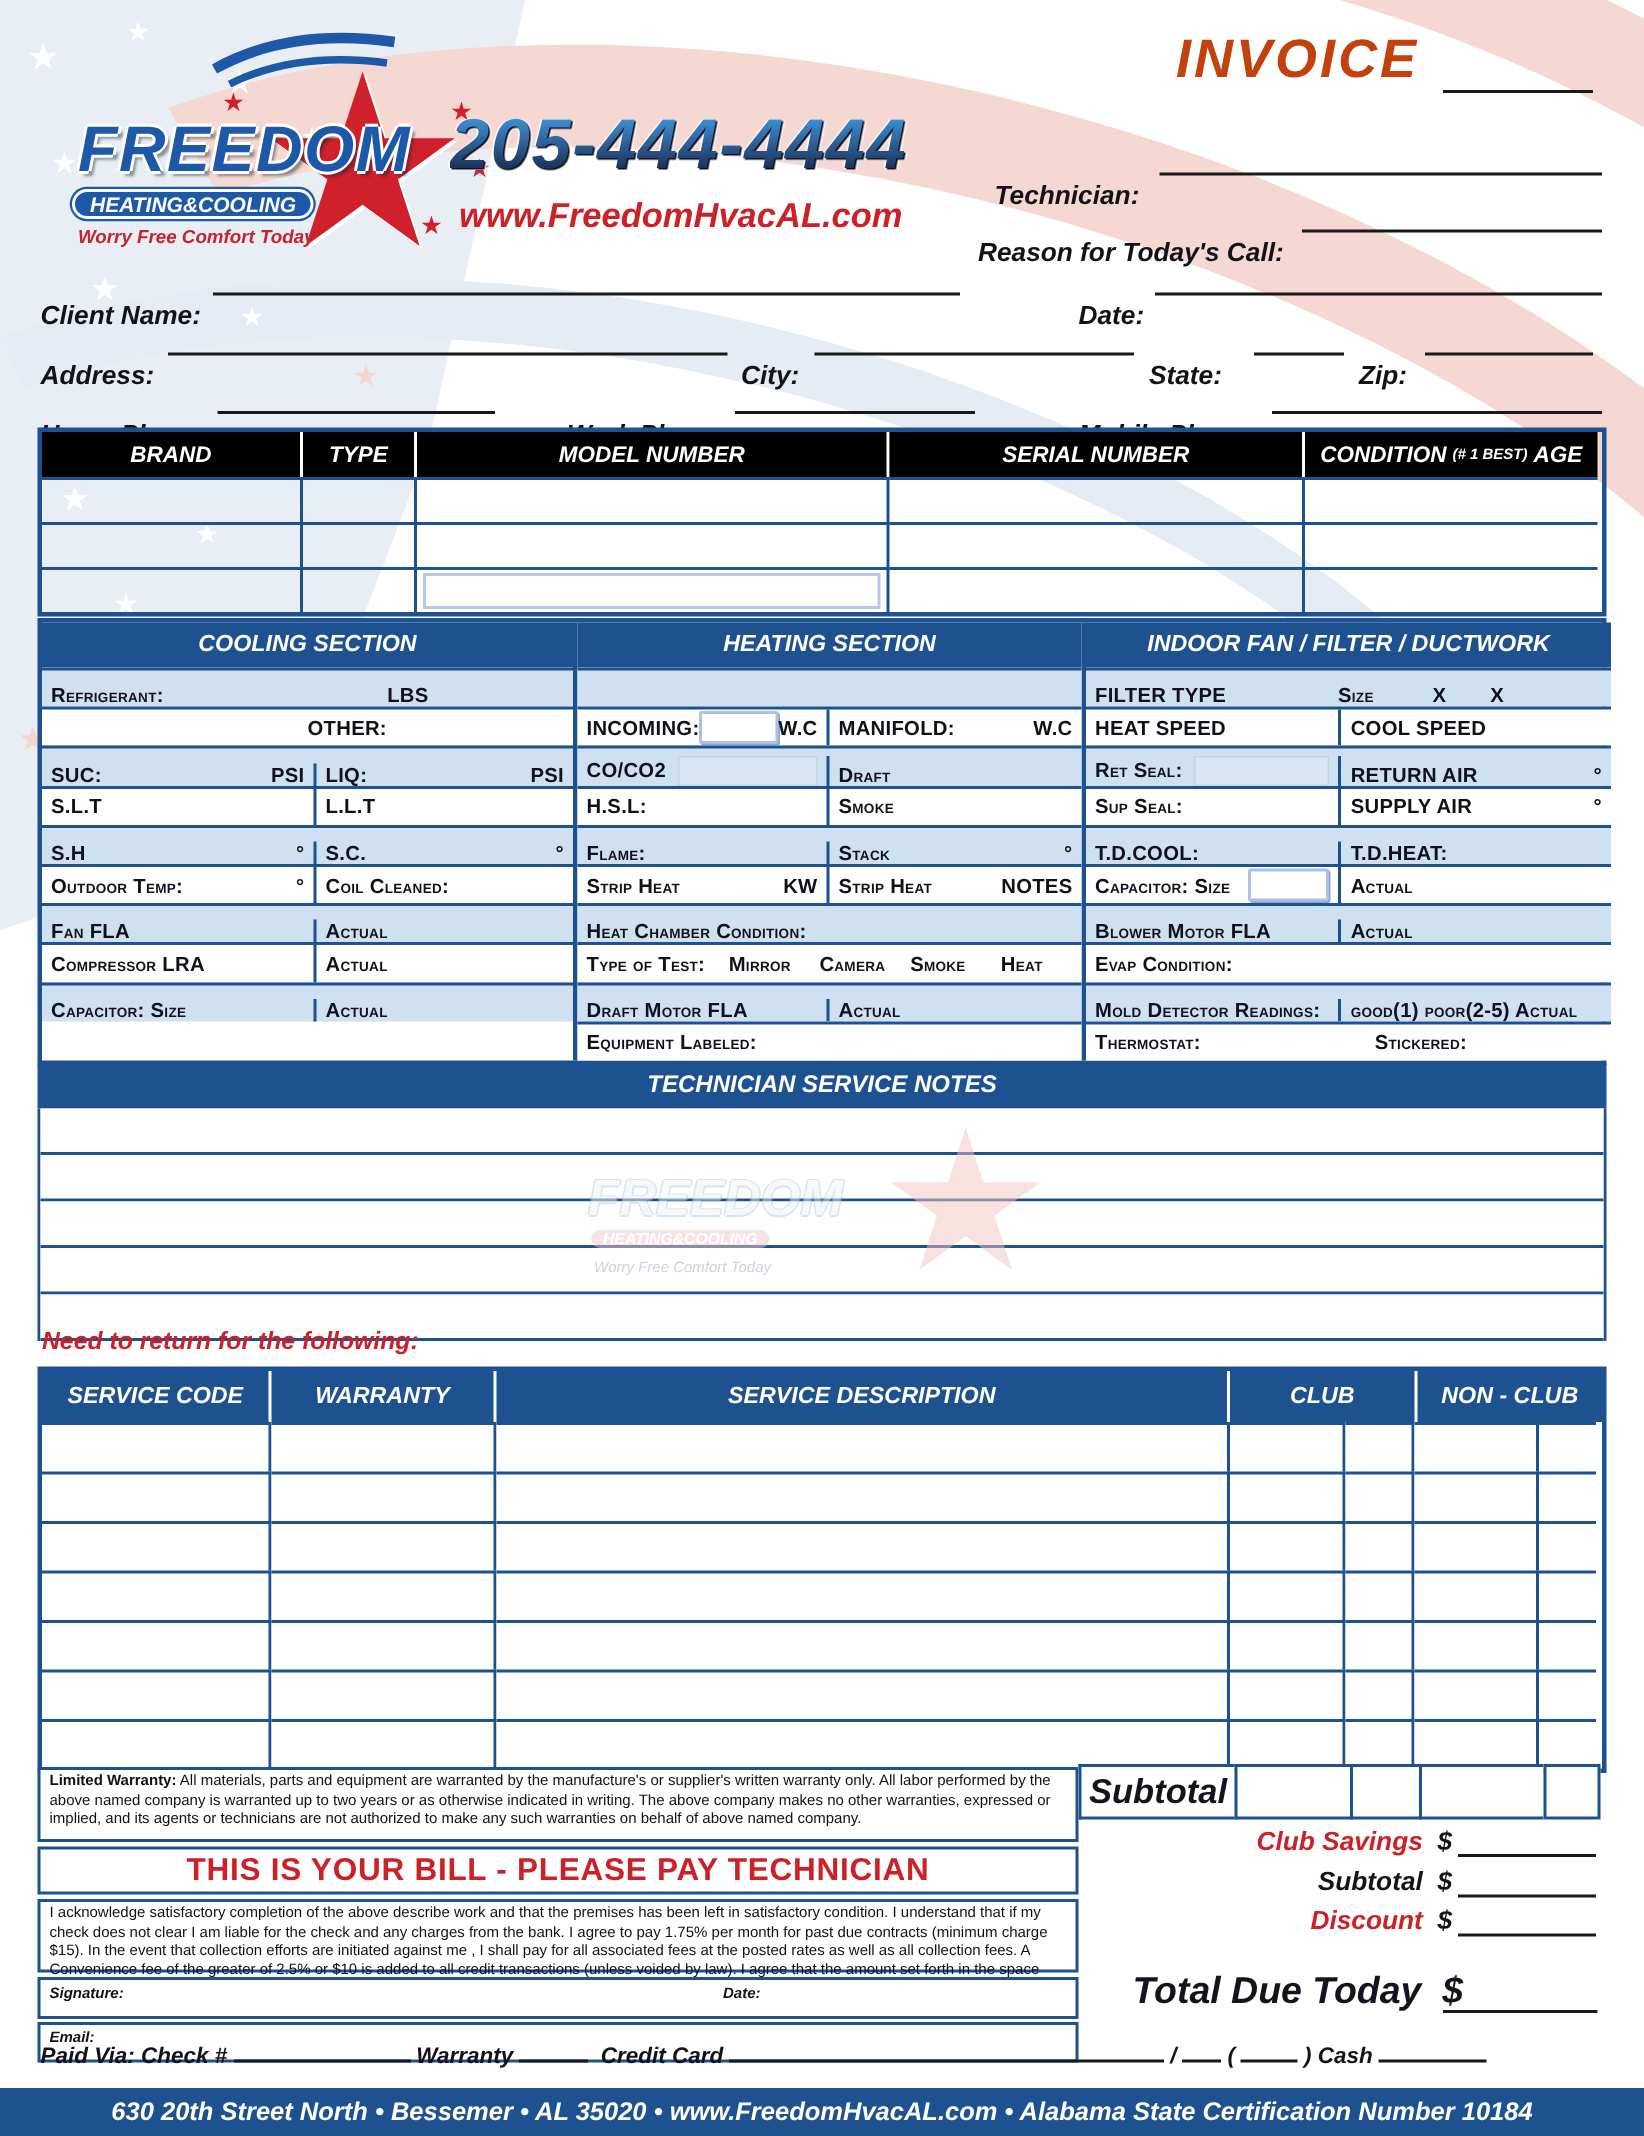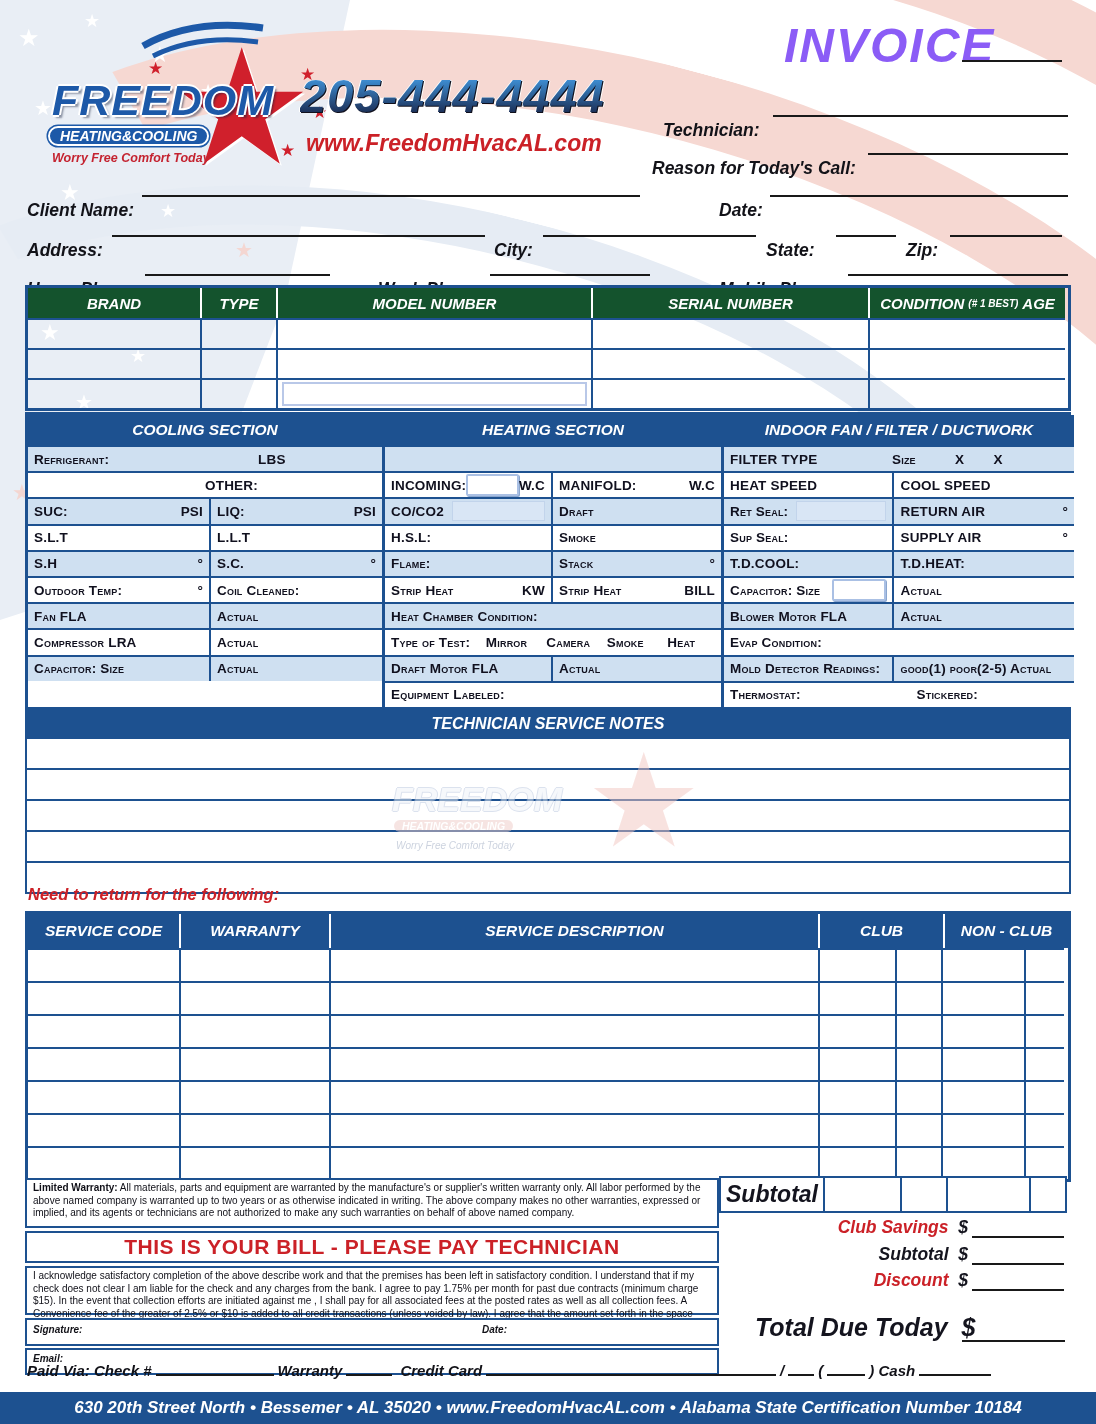--- a/index.html
+++ b/index.html
@@ -26,40 +26,40 @@
              text-shadow:-2px 0 #fff,2px 0 #fff,0 -2px #fff,0 2px #fff,3px 3px 2px rgba(20,30,60,.45);}
   .logo-pill{background:#1d59a8;color:#fff;border:2px solid #fff;border-radius:12px;padding:0 10px;
              font-size:14px;font-weight:bold;font-style:italic;box-shadow:0 0 0 1.5px #1d59a8;white-space:nowrap;}
   .logo-tag{color:#c42330;font-style:italic;font-weight:bold;font-size:12.5px;}
   .bigstar{font-size:160px;line-height:1;color:#d0202c;text-shadow:2px 2px 0 #fff;}
   .ministar{font-size:17px;color:#d0202c;}
   .phone{font-size:47px;font-weight:900;font-style:italic;letter-spacing:1px;color:#1f5ab0;white-space:nowrap;
          background:linear-gradient(#3e8fd4 20%,#1a2a50 85%);-webkit-background-clip:text;background-clip:text;
          -webkit-text-fill-color:transparent;filter:drop-shadow(1.5px 1.5px 0 #10101c) drop-shadow(-1px 0 0 #fff) drop-shadow(1px 0 0 #fff);}
   .site{font-size:23px;font-weight:bold;font-style:italic;color:#cb2127;}
-  .inv-title{font-size:48px;font-weight:800;font-style:italic;color:#8b5cf6;letter-spacing:2px;}
+  .inv-title{font-size:36px;font-weight:800;font-style:italic;color:#c2410c;letter-spacing:2px;}
   
   .etable{position:absolute;left:25px;top:285px;width:1046px;z-index:2;border:3px solid #1d5190;box-sizing:border-box;
           display:grid;grid-template-columns:174px 76px 315px 277px 195px;}
-  .ehead{height:30px;background:#14532d;color:#fff;font-style:italic;font-weight:bold;font-size:15px;
+  .ehead{height:30px;background:#000000;color:#fff;font-style:italic;font-weight:bold;font-size:15px;
          display:flex;align-items:center;justify-content:center;border-right:2.5px solid #fff;box-sizing:border-box;white-space:nowrap;}
   .ehead:nth-child(5){border-right:none;}
   .ecell{height:30px;border-top:2.5px solid #1d5190;border-right:2.5px solid #1d5190;box-sizing:border-box;position:relative;background:transparent;}
   .ecell.last{border-right:none;}
   .cond-note{font-size:10px;margin:0 4px;}
   .input-hint{position:absolute;inset:2px 4px;border:2px solid #b9c8e8;background:rgba(255,255,255,.65);}
   
   .sections{position:absolute;left:25px;top:412px;width:1046px;z-index:2;display:grid;
             grid-template-columns:354px 339px 353px;border:3px solid #1d5190;box-sizing:border-box;}
   .sec{box-sizing:border-box;}
   .sec+.sec{border-left:3px solid #1d5190;}
   .sec-title{height:30px;background:#1d5190;color:#fff;font-style:italic;font-weight:bold;font-size:15.5px;
              display:flex;align-items:center;justify-content:center;}
   .srow{height:26.2px;border-top:2.2px solid #1d5190;box-sizing:border-box;display:flex;position:relative;}
-  .srow.b{background:#cfe0f1;}
+  .srow.b{background:#cfe0f1;align-items:flex-end;}
   .srow.w{background:#fff;}
   .cl,.cr{display:flex;justify-content:space-between;align-items:center;padding:0 6px;box-sizing:border-box;}
   .cl{width:50%;border-right:2.2px solid #1d5190;}
   .sec-cool .cl{width:51.7%;}
   .sec-in .cl{width:48.7%;}
   .cr{flex:1;}
   .frow{width:100%;position:relative;display:flex;align-items:center;padding:0 6px;box-sizing:border-box;}
   .slab{font-variant:small-caps;font-weight:bold;font-size:13.5px;color:#10101e;white-space:nowrap;letter-spacing:.2px;}
   .at30{position:absolute;left:30%;}.at48{position:absolute;left:48%;}.at50{position:absolute;left:50%;}
   .at55{position:absolute;left:55%;}.at65{position:absolute;left:65%;}.at66{position:absolute;left:66%;}
@@ -328,21 +328,21 @@
             <span class="slab">°</span>
           </div>
         </div>
       <div class="srow w">
         <div class="cl">
             <span class="slab">Strip Heat</span>
             <span class="slab">KW</span>
           </div>
         <div class="cr">
             <span class="slab">Strip Heat</span>
-            <span class="slab">BILL</span>
+            <span class="slab">NOTES</span>
           </div>
         </div>
       <div class="srow b">
           <div class="frow">
         <span class="slab">Heat Chamber Condition:</span>
           </div>
         </div>
       <div class="srow w">
           <div class="frow">
         <span class="slab">Type of Test:</span>

